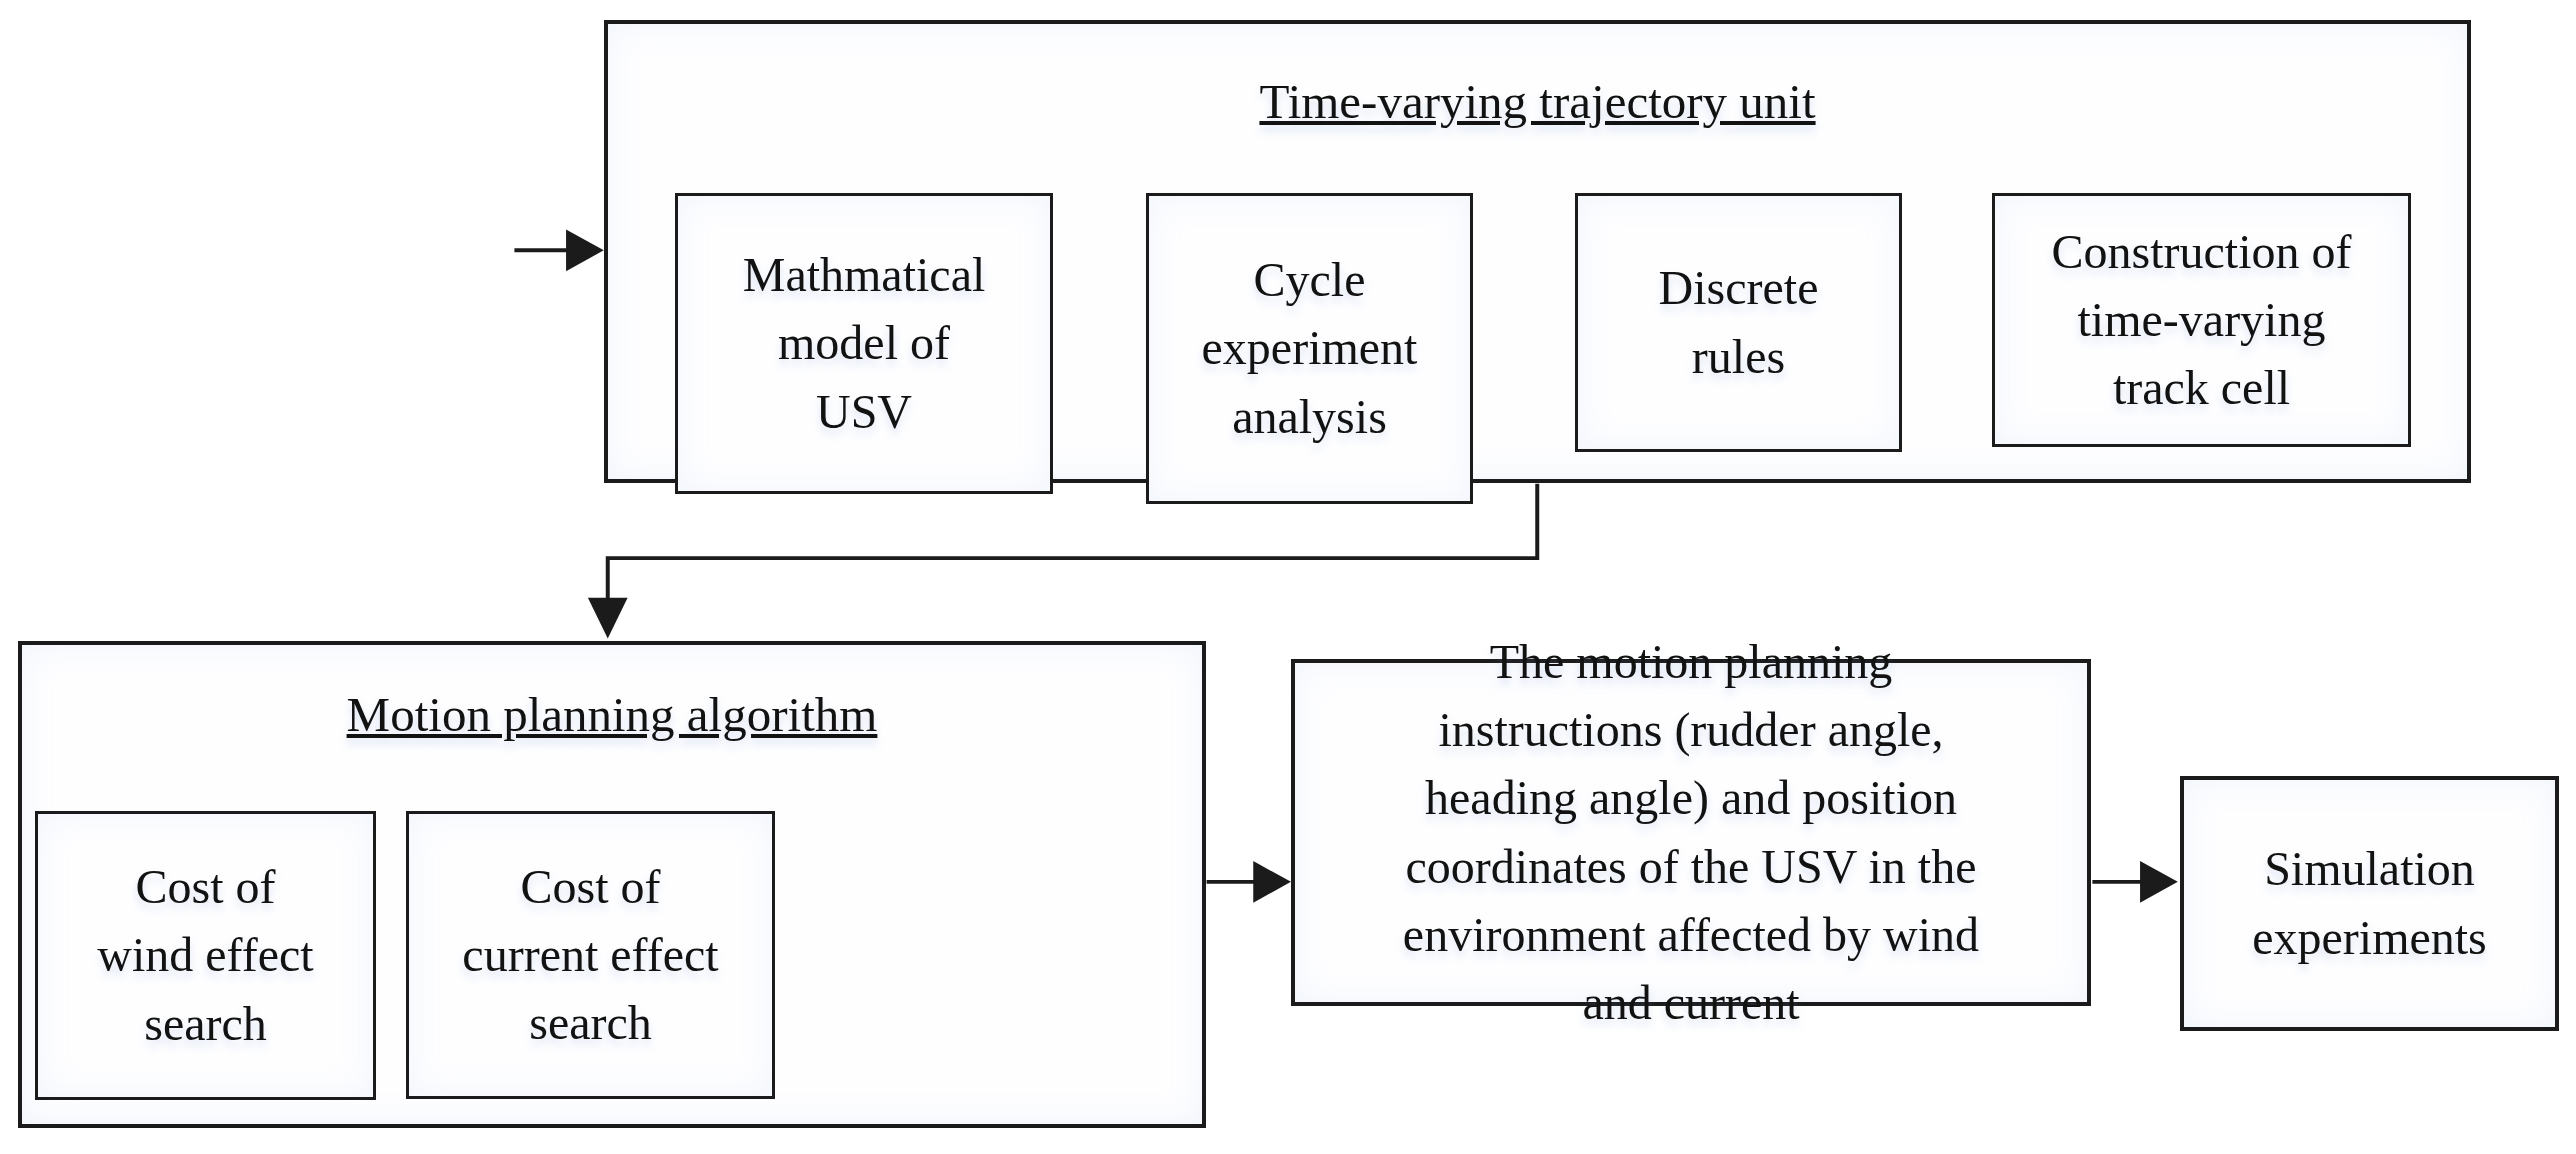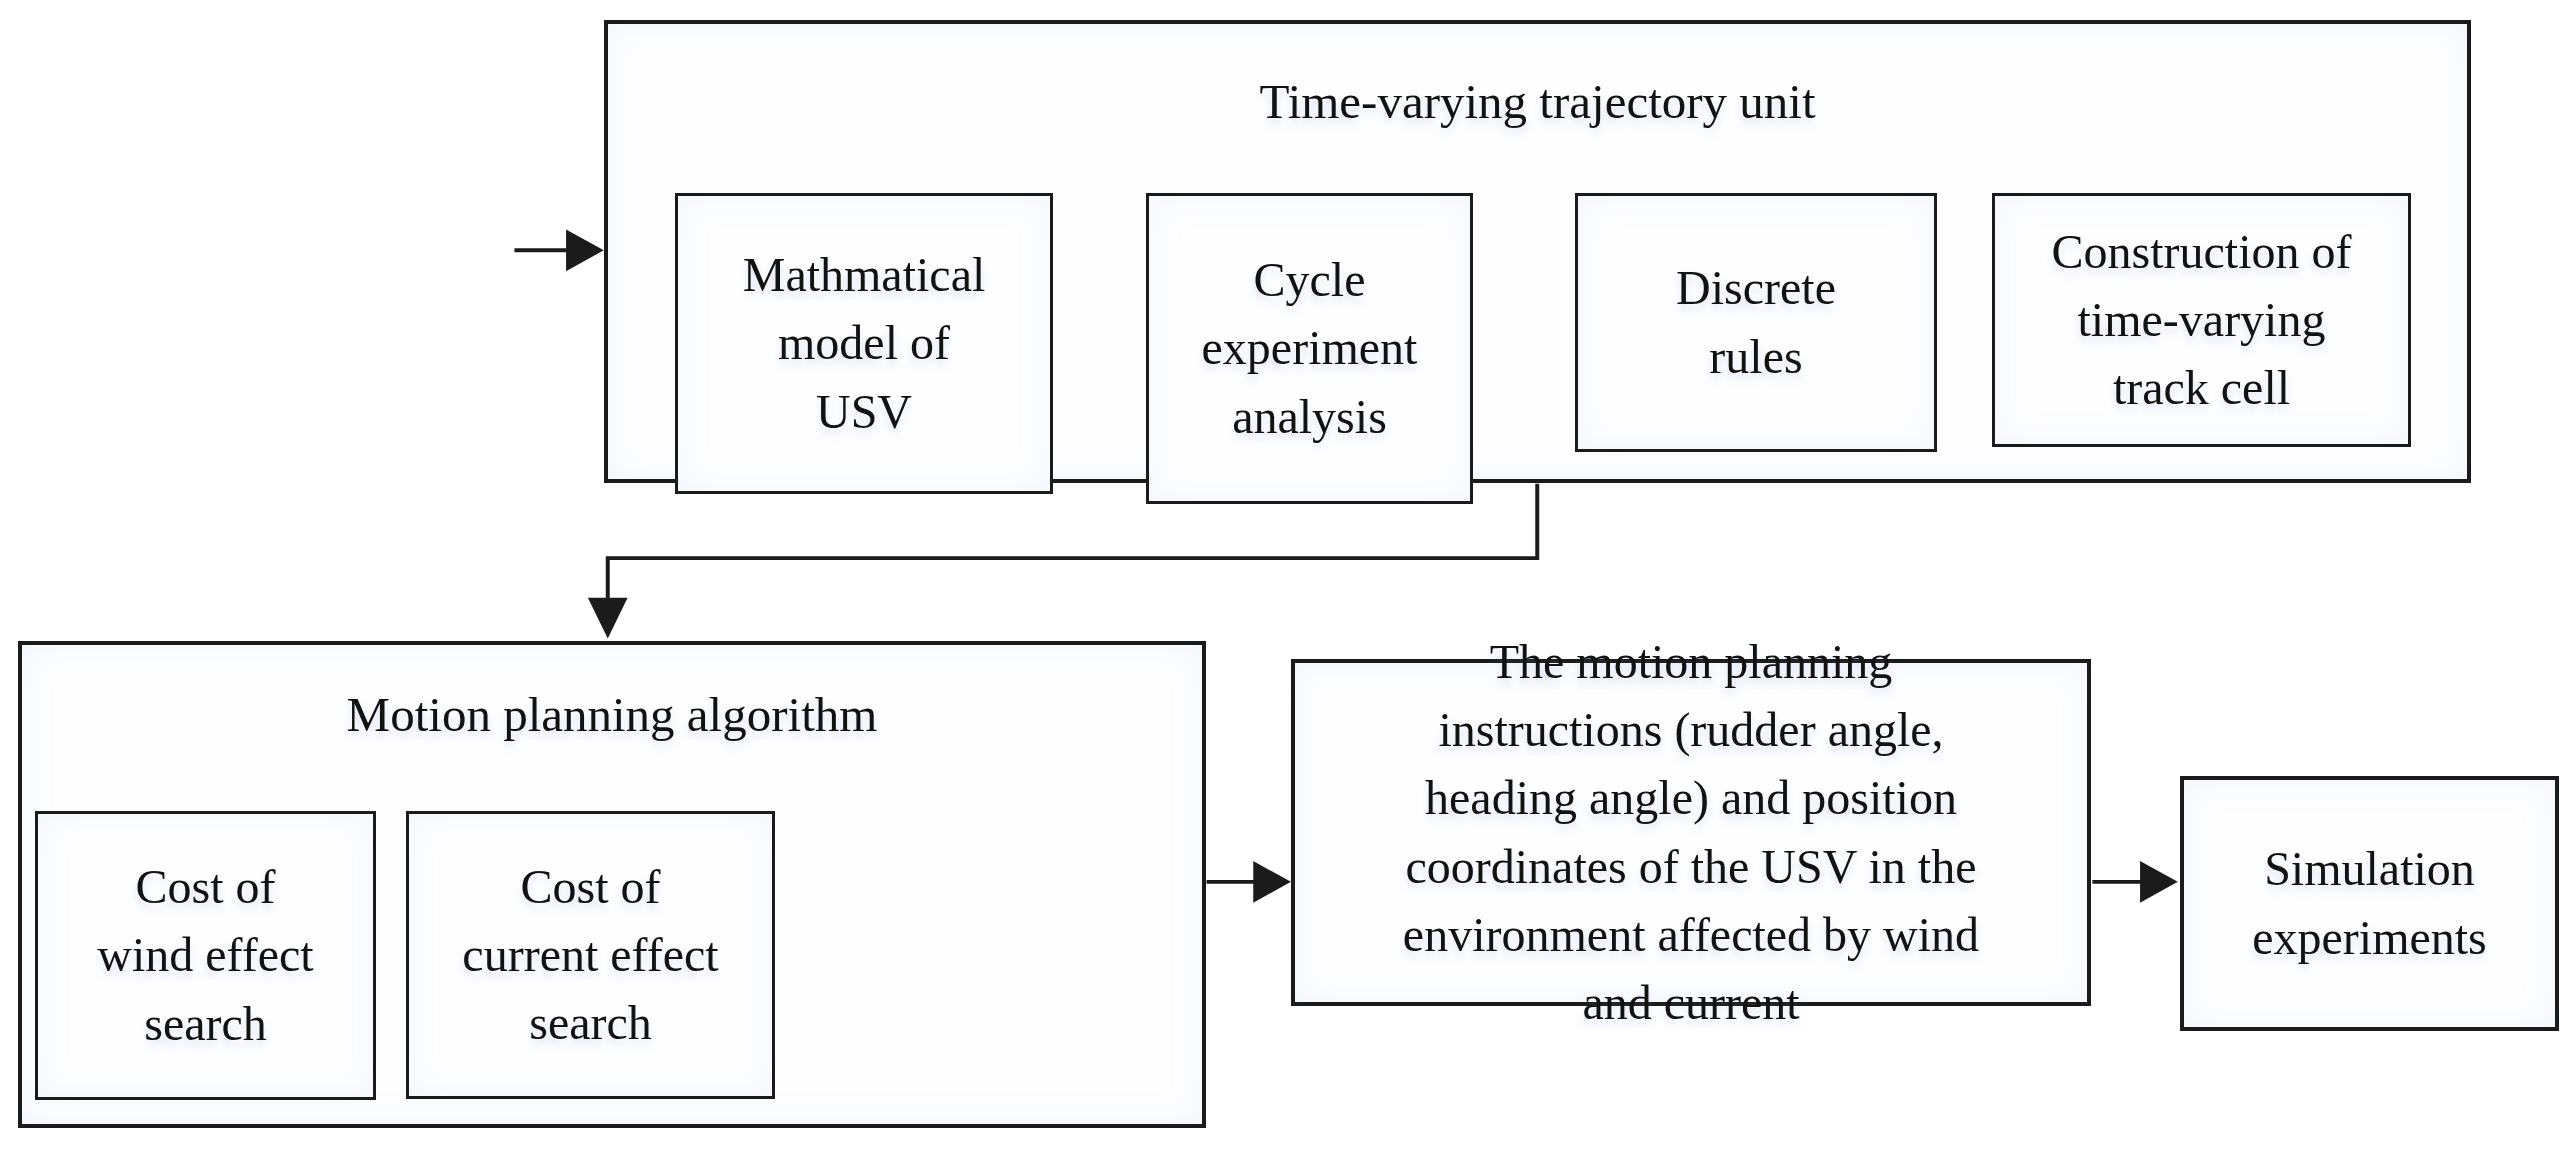--- a/index.html
+++ b/index.html
@@ -47,20 +47,21 @@
     text-shadow: 0 6px 9px rgba(125, 155, 210, 0.28);
   }
   .panel-title {
     position: absolute;
     left: 0;
     right: 0;
     text-align: center;
     font-size: 49px;
     line-height: 1.3;
     text-shadow: 0 6px 9px rgba(125, 155, 210, 0.28);
+    text-decoration: underline;
   }
 </style>
 </head>
 <body>
 
 <div class="canvas">
 
   <svg class="connectors" viewBox="0 0 2594 1163" xmlns="http://www.w3.org/2000/svg">
     <g stroke="#1b1b1b" stroke-width="4" fill="#1b1b1b">
       <line x1="518" y1="252" x2="574" y2="252"></line>
@@ -89,21 +90,21 @@
 model of
 USV</span>
     </div>
 
     <div class="box sub leaf" style="left:538px; top:169px; width:327px; height:311px;">
       <span class="txt">Cycle
 experiment
 analysis</span>
     </div>
 
-    <div class="box sub leaf" style="left:967px; top:169px; width:362px; height:259px;">
+    <div class="box sub leaf" style="left:967px; top:169px; width:327px; height:259px;">
       <span class="txt">Discrete
 rules</span>
     </div>
 
     <div class="box sub leaf" style="left:1384px; top:169px; width:419px; height:254px;">
       <span class="txt">Construction of
 time-varying
 track cell</span>
     </div>
   </div>

